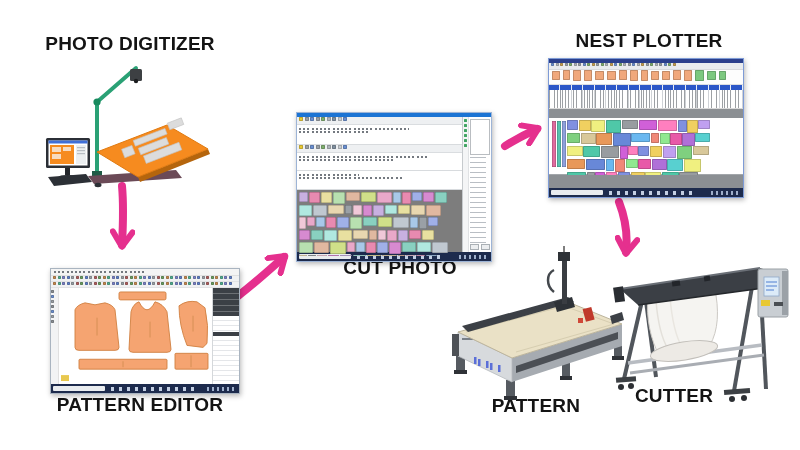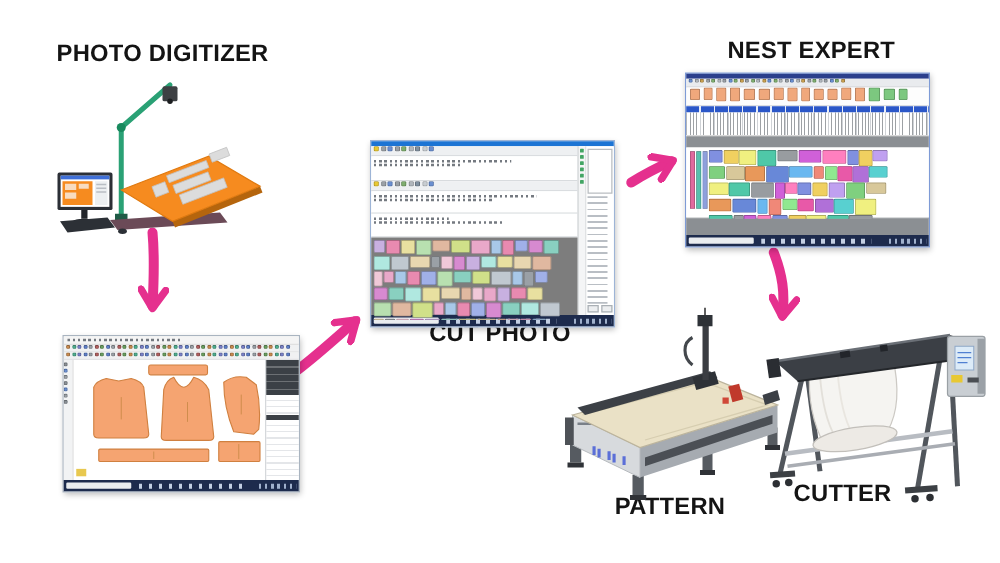--- a/index.html
+++ b/index.html
@@ -97,22 +97,23 @@
     </defs>
     <g fill="none" stroke="#e5308e" stroke-width="8" stroke-linecap="round">
       <path d="M122,186 C124,208 123,226 122,245" marker-end="url(#ah)"></path>
       <path d="M238,296 C255,283 269,270 284,257" marker-end="url(#ah)"></path>
       <path d="M505,146 C516,139 526,134 537,129" marker-end="url(#ah)"></path>
       <path d="M619,202 C626,220 628,234 626,252" marker-end="url(#ah)"></path>
     </g>
   </svg>
 
   <div class="flow-label" style="left:130px;top:33px">PHOTO DIGITIZER</div>
-  <div class="flow-label" style="left:649px;top:30px">NEST EXPERT</div>
+  <div class="flow-label" style="left:649px;top:30px">NEST PLOTTER</div>
   <div class="flow-label" style="left:400px;top:257px">CUT PHOTO</div>
+  <div class="flow-label" style="left:140px;top:394px">PATTERN EDITOR</div>
   <div class="flow-label" style="left:536px;top:395px">PATTERN</div>
   <div class="flow-label" style="left:674px;top:385px">CUTTER</div>
 
   <svg class="machine" style="left:38px;top:56px" width="180" height="145" viewBox="0 0 180 145">
 
     <line x1="59" y1="46" x2="59" y2="118" stroke="#2aa175" stroke-width="4"></line>
     <line x1="59" y1="46" x2="98" y2="12" stroke="#2aa175" stroke-width="4" stroke-linecap="round"></line>
     <circle cx="59" cy="46" r="3.6" fill="#188a5e"></circle>
     <rect x="54" y="115" width="10" height="5" fill="#205b46"></rect>
     <g>

